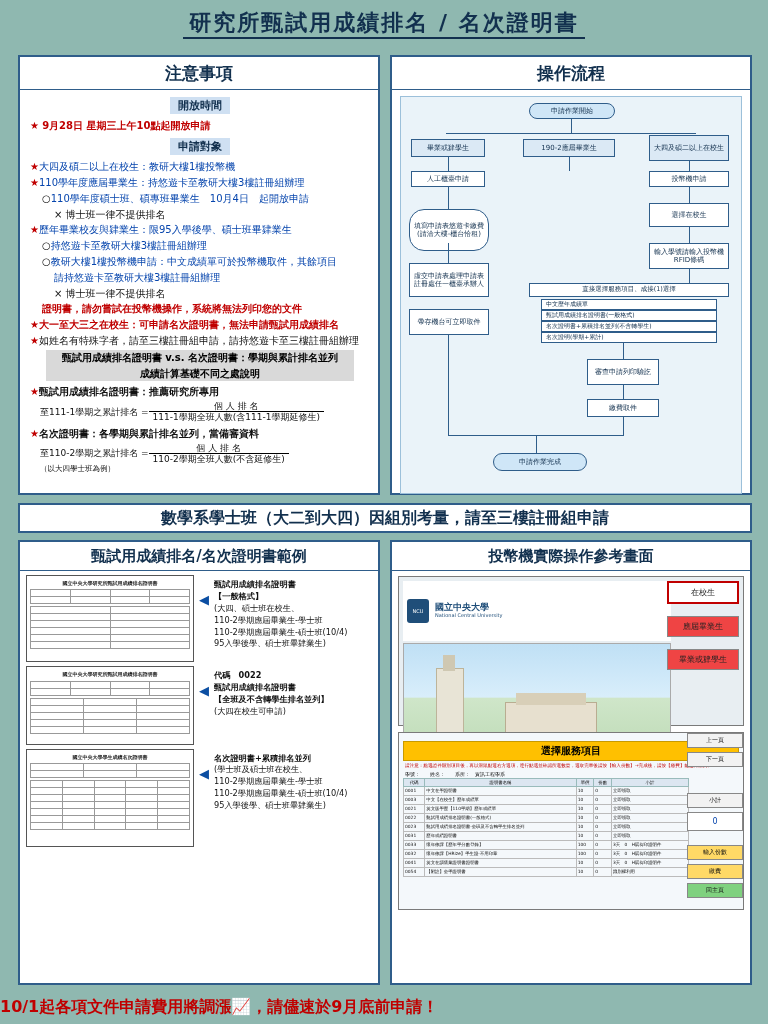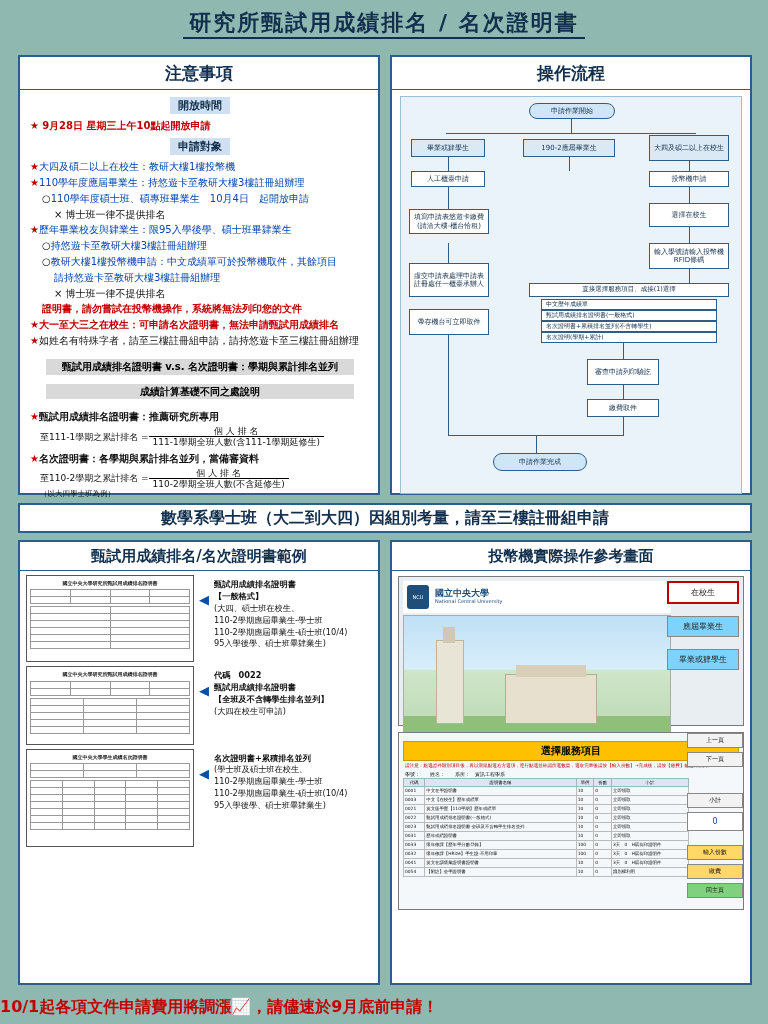--- a/index.html
+++ b/index.html
@@ -63,21 +63,21 @@
   .blue{color:#0645ad;}
   .star{color:#c00000;}
   .line{margin:2px 0;}
   .indent{padding-left:12px;}
   .indent2{padding-left:24px;}
   .note-box{
     background:#d9d9d9;
     text-align:center;
     font-weight:bold;
     padding:1px 0;
-    margin:11px 16px;
+    margin:2px 16px;
     font-size:10px;
     color:#000;
   }
   .frac{
     display:inline-block;
     text-align:center;
     vertical-align:middle;
     font-size:9px;
     line-height:1.15;
   }
@@ -147,41 +147,41 @@
     flex:1;font-size:8.2px;line-height:1.45;color:#111;padding-top:4px;
   }
   .doc-cap .ttl{font-weight:bold;}
 
   
   .mach-wrap{margin:5px 6px;position:relative;}
   .mach-screen{
     border:1px solid #7a7a7a;background:#e8eef2;
     box-sizing:border-box;padding:4px;
   }
-  .univ-head{display:flex;align-items:center;gap:6px;background:#fff;padding:4px 4px;}
+  .univ-head{display:flex;align-items:center;gap:6px;background:#fff;padding:18px 4px;}
   .univ-logo{
     width:22px;height:24px;background:#1f4e79;color:#fff;font-size:5px;
     display:flex;align-items:center;justify-content:center;border-radius:3px;
   }
   .univ-name{font-size:9px;color:#1f4e79;font-weight:bold;line-height:1.1;}
   .univ-name small{display:block;font-size:5px;font-weight:normal;}
   .campus{
     height:118px;margin-top:2px;
     background:
       linear-gradient(#bfe0f5 0%, #d9eefb 45%, #cfe6c9 46%, #bcd9b4 100%);
     position:relative;overflow:hidden;border:1px solid #aaa;
   }
   .gate{position:absolute;left:38%;bottom:10px;width:90px;height:48px;background:#e7e0cf;border:1px solid #b9ad91;}
   .gate:after{content:"";position:absolute;left:10px;top:-10px;width:70px;height:12px;background:#d8cfb8;}
   .tower{position:absolute;left:12%;bottom:10px;width:26px;height:82px;background:#e8e4d6;border:1px solid #bdb49a;}
   .tower:before{content:"";position:absolute;left:6px;top:-14px;width:12px;height:16px;background:#cfc8b2;}
   .lawn{position:absolute;left:0;bottom:0;width:100%;height:18px;background:#8fbf7a;}
   .sidebtns{position:absolute;right:4px;top:4px;width:72px;}
   .sidebtn{
-    border:1px solid #888;background:#7dd3fc;font-size:8px;text-align:center;
+    border:1px solid #888;background:#ef4444;font-size:8px;text-align:center;
     padding:4px 0;margin-bottom:12px;color:#222;
   }
   .sidebtn.sel{border:2px solid #c00000;background:#ffffff;}
   .svc-title{
     background:#ffc000;text-align:center;font-weight:bold;font-size:10px;
     margin:4px 0 0;padding:2px 0;color:#000;border:1px solid #c89a00;
   }
   .svc-note{font-size:4.6px;color:#c00000;line-height:1.3;padding:2px 2px 1px;}
   .svc-head{font-size:5px;display:flex;gap:10px;padding:1px 2px;color:#111;}
   .svc-table{width:100%;border-collapse:collapse;font-size:4.4px;}
@@ -274,21 +274,21 @@
       <div class="fline" style="left:47px;top:60px;width:1px;height:14px;"></div>
       <div class="fline" style="left:168px;top:60px;width:1px;height:14px;"></div>
       <div class="fline" style="left:288px;top:64px;width:1px;height:10px;"></div>
 
       <div class="fbox fwhite" style="left:10px;top:74px;width:74px;height:16px;">人工櫃臺申請</div>
       <div class="fbox fwhite" style="left:248px;top:74px;width:80px;height:16px;">投幣機申請</div>
 
       <div class="fline" style="left:47px;top:90px;width:1px;height:22px;"></div>
       <div class="fline" style="left:288px;top:90px;width:1px;height:16px;"></div>
 
-      <div class="fbox fwhite" style="left:8px;top:112px;width:80px;height:25px;">填寫申請表悠遊卡繳費(請洽大樓-櫃台恰租)</div>
+      <div class="fbox fwhite" style="left:8px;top:112px;width:80px;height:42px;border-radius:15px;">填寫申請表悠遊卡繳費(請洽大樓-櫃台恰租)</div>
       <div class="fbox fwhite" style="left:248px;top:106px;width:80px;height:24px;">選擇在校生</div>
 
       <div class="fline" style="left:47px;top:146px;width:1px;height:20px;"></div>
       <div class="fline" style="left:288px;top:130px;width:1px;height:16px;"></div>
 
       <div class="fbox fwhite" style="left:8px;top:166px;width:80px;height:34px;">虛交申請表處理申請表註冊處任一櫃臺承辦人</div>
       <div class="fbox fwhite" style="left:248px;top:146px;width:80px;height:26px;">輸入學號請輸入投幣機RFID條碼</div>
 
       <div class="fline" style="left:288px;top:172px;width:1px;height:14px;"></div>
 

